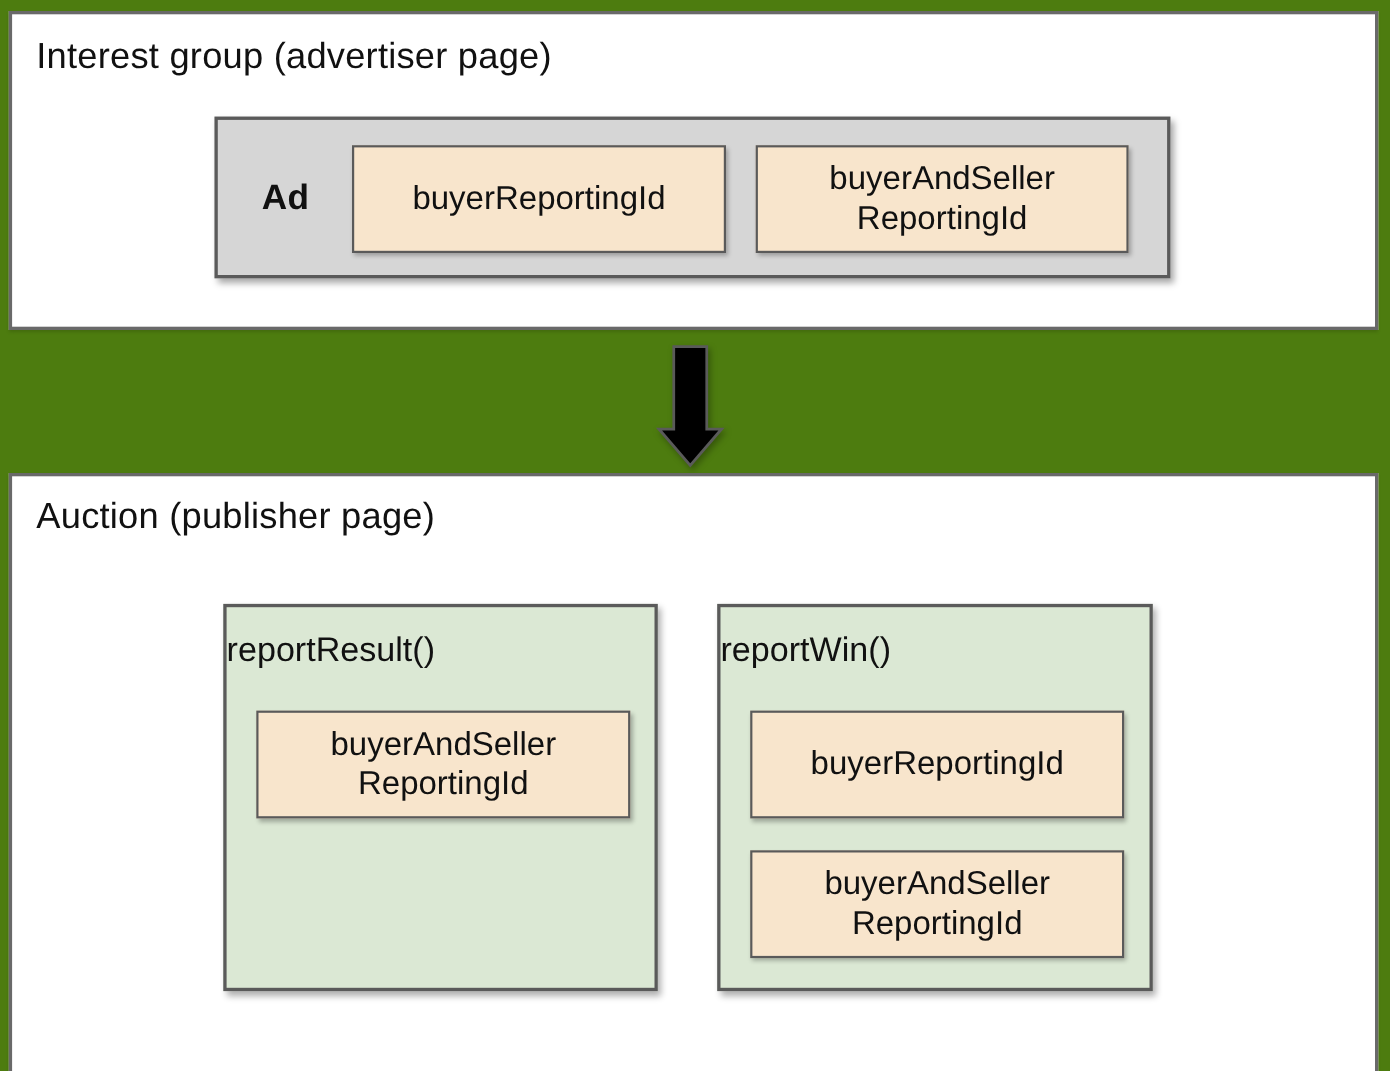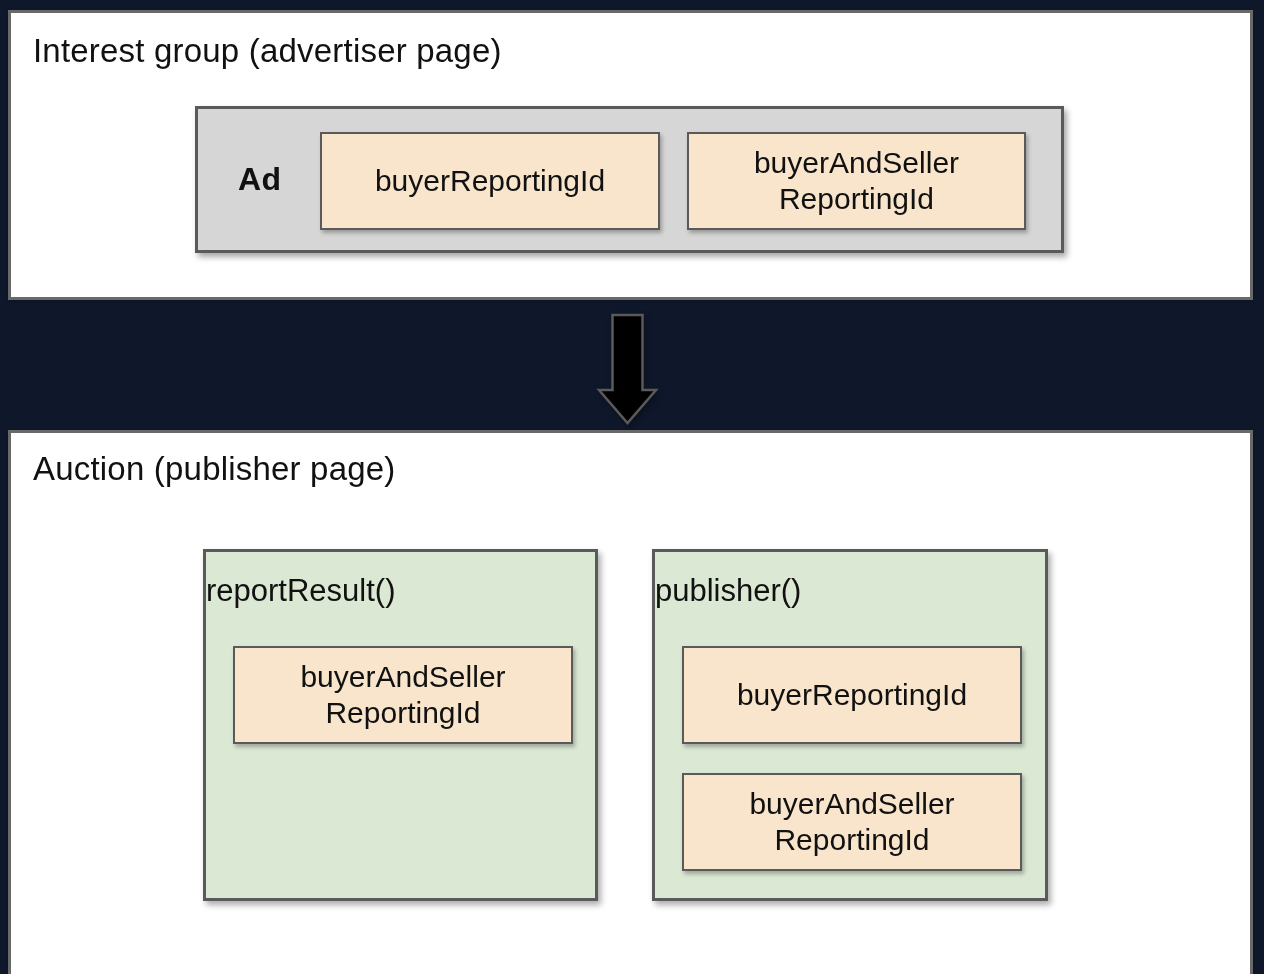--- a/index.html
+++ b/index.html
@@ -14,21 +14,21 @@
   *{box-sizing:border-box;margin:0;padding:0;}
   html,body{background:#ffffff;}
   body{
     font-family:"Liberation Sans", "DejaVu Sans", sans-serif;
     color:var(--text,#111);
   }
   .stage{
     position:relative;
     width:1264px;
     height:974px;
-    background:#0f172a;
+    background:#4d7c0f;
     overflow:hidden;
   }
   .panel{
     position:absolute;
     left:8px;
     width:1245px;
     background:#ffffff;
     border:3px solid var(--panel-border,#696969);
     box-shadow:0 2px 3px rgba(0,0,0,0.14);
   }
@@ -134,19 +134,19 @@
 
   <section class="panel bottom">
     <h2 class="panel-title">Auction (publisher page)</h2>
 
     <div class="fn-box left">
       <div class="fn-title">reportResult()</div>
       <div class="chip r1">buyerAndSeller ReportingId</div>
     </div>
 
     <div class="fn-box right">
-      <div class="fn-title">publisher()</div>
+      <div class="fn-title">reportWin()</div>
       <div class="chip r1">buyerReportingId</div>
       <div class="chip r2">buyerAndSeller ReportingId</div>
     </div>
   </section>
 
 </div>
 
 </body></html>

